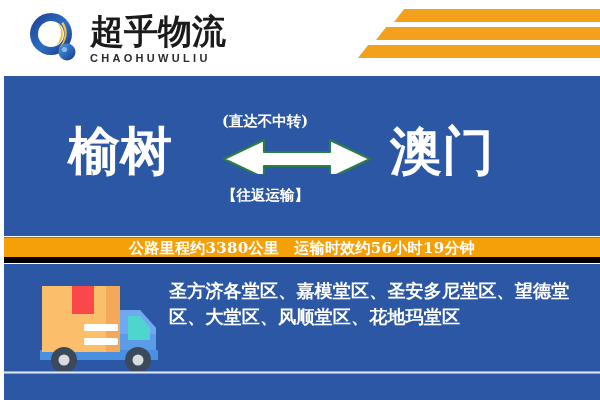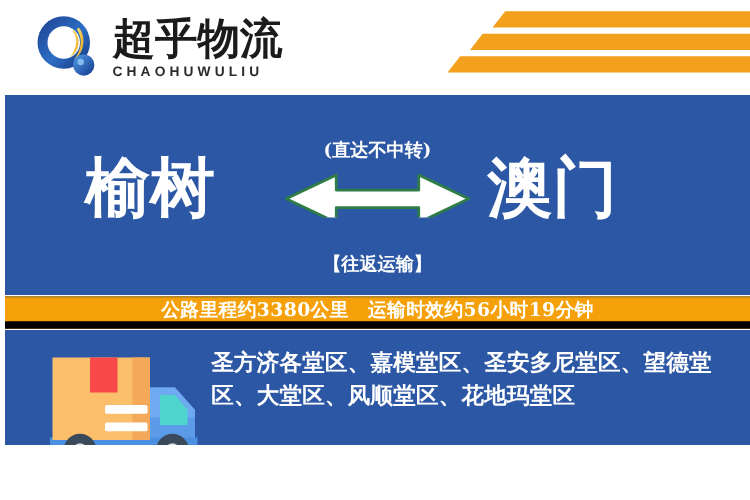--- a/index.html
+++ b/index.html
@@ -9,21 +9,21 @@
   body {
     width: 600px;
     height: 400px;
     overflow: hidden;
     background: #ffffff;
     font-family: "Liberation Sans", "DejaVu Sans", sans-serif;
   }
   .poster {
     position: relative;
     width: 600px;
-    height: 356px;
+    height: 400px;
     background: #ffffff;
     overflow: hidden;
   }
 
   
   .header {
     position: absolute;
     left: 0; top: 0;
     width: 600px; height: 72px;
     background: #ffffff;
@@ -103,31 +103,30 @@
     color: #ffffff;
     white-space: nowrap;
   }
   .city-origin { left: 64px; }
   .city-dest   { left: 386px; }
 
   .mid {
     position: absolute;
     left: 218px; top: 36px;
     width: 160px;
-    text-align: center;
   }
   .mid-top, .mid-bottom {
     font-family: "DejaVu Serif", "Liberation Serif", serif;
     font-weight: bold;
     font-size: 14.5px;
     line-height: 18px;
     color: #ffffff;
     white-space: nowrap;
   }
-  .mid-bottom { margin-top: 24px; }
+  .mid-bottom { margin-top: 8px; }
   .arrow-svg {
     display: block;
     margin: 4px auto 0 auto;
   }
 
   
   .banner {
     position: absolute;
     left: 4px; top: 237px;
     width: 596px; height: 26px;

